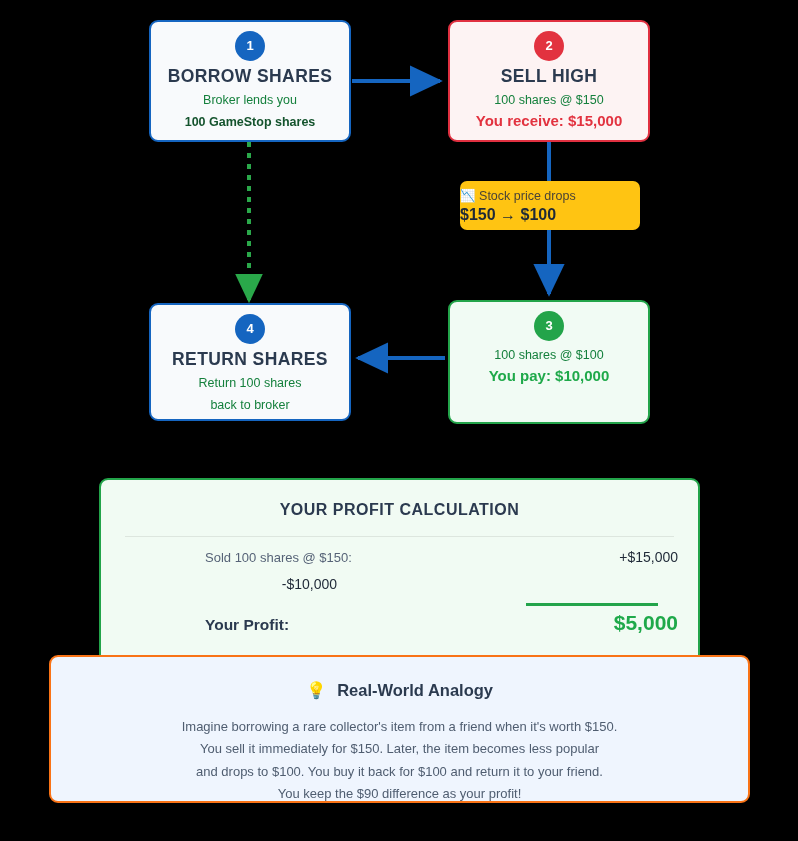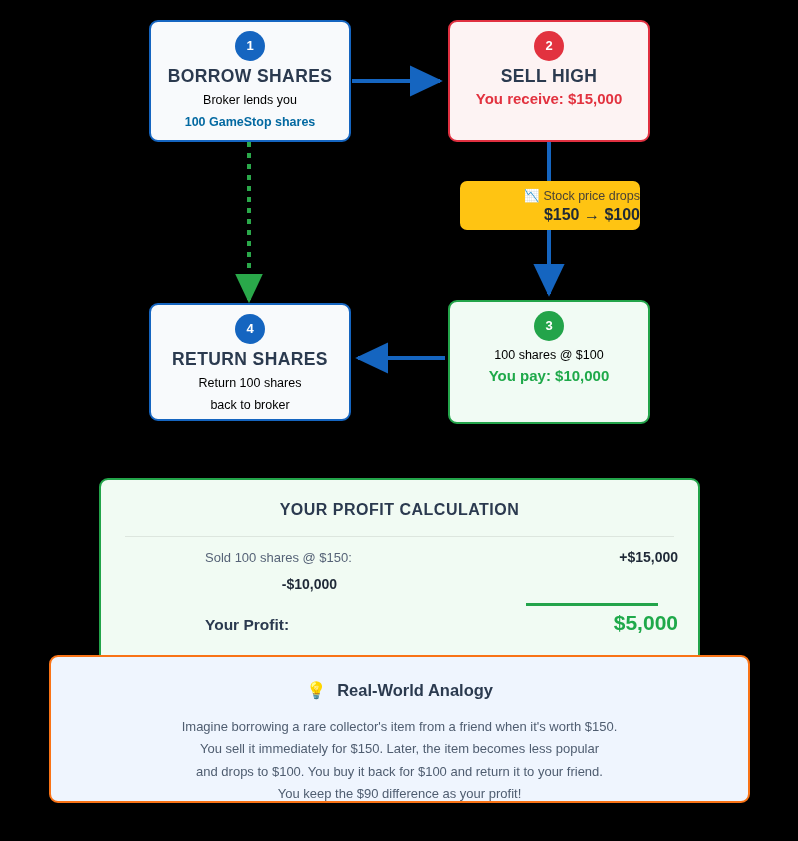--- a/index.html
+++ b/index.html
@@ -51,41 +51,41 @@
 
   .node-title {
     font-size: 17.5px;
     font-weight: 700;
     color: #2b3a4f;
     letter-spacing: 0.4px;
     line-height: 1.25;
   }
   .node-sub {
     font-size: 12.5px;
-    color: #000000;
+    color: #15803d;
     line-height: 1.55;
     margin-top: 3px;
   }
-  .node-sub.bold { font-weight: 700; color: #0369a1; }
+  .node-sub.bold { font-weight: 700; color: #14532d; }
   .node-amt {
     font-size: 15px;
     font-weight: 700;
     line-height: 1.35;
     margin-top: 1px;
   }
   .node-amt.red   { color: #e2323f; }
   .node-amt.green { color: #1fa94a; }
 
   
   .price-drop {
     position: absolute;
     box-sizing: border-box;
     background: #ffc412;
     border-radius: 7px;
-    text-align: right;
+    text-align: left;
     padding-top: 7px;
     z-index: 5;
   }
   .price-drop .pd-top {
     font-size: 12.5px;
     color: #4a4336;
     line-height: 1.3;
   }
   .price-drop .pd-bot {
     font-size: 16px;
@@ -132,21 +132,21 @@
     align-items: baseline;
     justify-content: space-between;
     height: 27px;
   }
   .prow .plabel {
     font-size: 13px;
     color: #566377;
   }
   .prow .pval {
     font-size: 14px;
-    font-weight: 700;
+    font-weight: 400;
     color: #1f2937;
     min-width: 132px;
     text-align: right;
   }
   .prow.total { margin-top: 5px; height: 32px; }
   .prow.total .plabel {
     font-size: 15.5px;
     font-weight: 700;
     color: #2b3a4f;
   }
@@ -223,20 +223,21 @@
   <div class="node" style="left:149px; top:20px; width:202px; height:122px;">
     <div class="badge">1</div>
     <div class="node-title">BORROW SHARES</div>
     <div class="node-sub">Broker lends you</div>
     <div class="node-sub bold">100 GameStop shares</div>
   </div>
 
   <div class="node red" style="left:448px; top:20px; width:202px; height:122px;">
     <div class="badge red">2</div>
     <div class="node-title">SELL HIGH</div>
+    <div class="node-sub">100 shares @ $150</div>
     <div class="node-amt red">You receive: $15,000</div>
   </div>
 
   <div class="price-drop" style="left:460px; top:181px; width:180px; height:49px;">
     <div class="pd-top">
       <span class="pd-icon">📉</span>
       <span>Stock price drops</span>
     </div>
     <div class="pd-bot">$150 → $100</div>
   </div>

